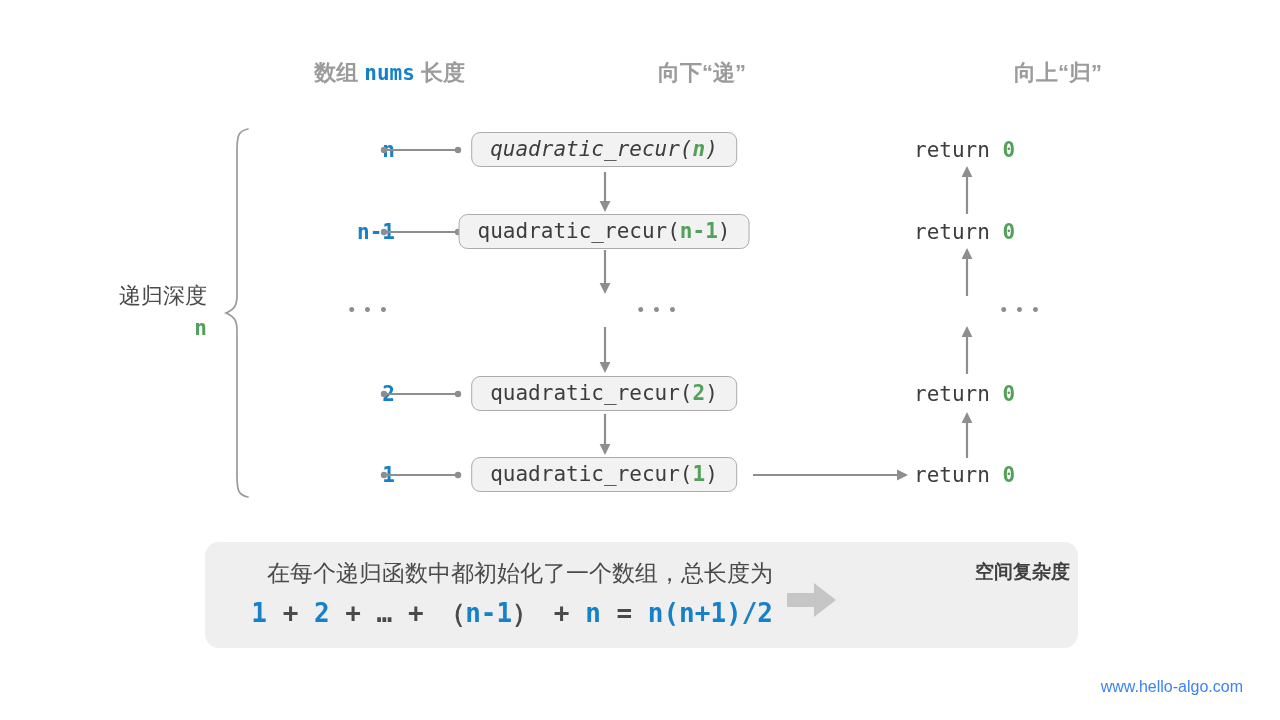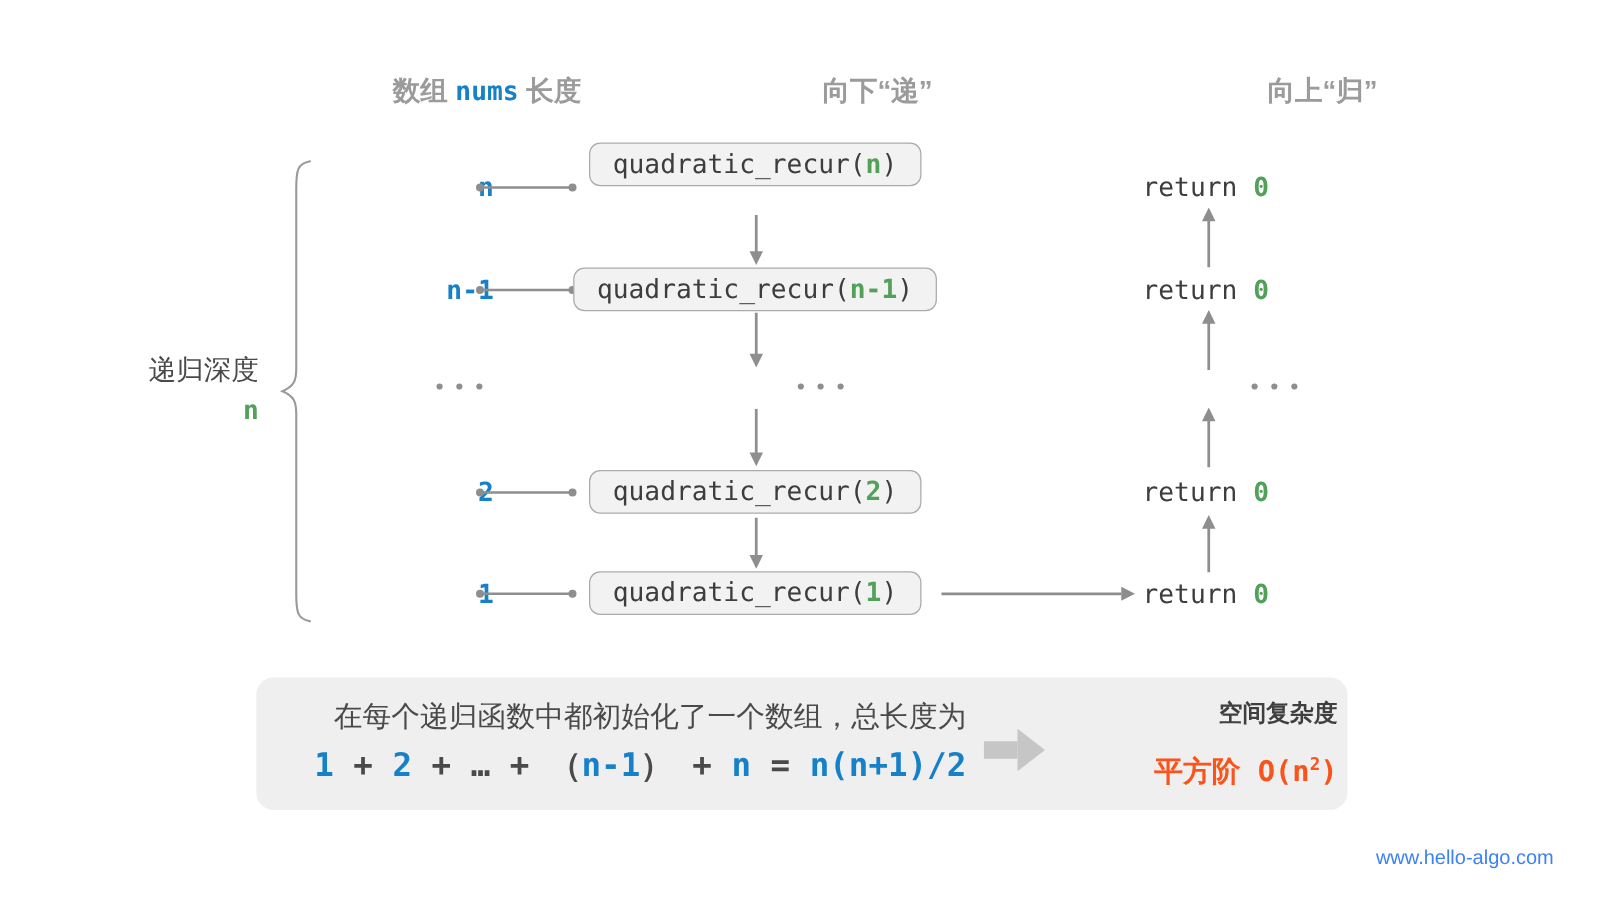--- a/index.html
+++ b/index.html
@@ -69,21 +69,21 @@
   <svg class="abs" style="left:221px; top:127px;" width="32" height="372" viewBox="0 0 32 372">
     <path d="M 27 2 C 17 4, 16 9, 16 24 L 16 168 C 16 178, 14 182, 5 186 C 14 190, 16 194, 16 204 L 16 348 C 16 363, 17 368, 27 370" fill="none" stroke="#9A9A9A" stroke-width="1.7" stroke-linecap="round"></path>
   </svg>
 
   <div class="abs size-label center" style="left:235px; top:136px; width:160px;">n</div>
   <svg class="abs" style="left:379px; top:144px;" width="84" height="12">
     <line x1="5" y1="6" x2="79" y2="6" stroke="#8E8E8E" stroke-width="2"></line>
     <circle cx="5" cy="6" r="3.2" fill="#8E8E8E"></circle>
       <circle cx="79" cy="6" r="3.2" fill="#8E8E8E"></circle>
   </svg>
-  <div class="abs call-box" style="left:604px; top:114px;"><span>quadratic_recur(</span><span class="arg">n</span><span>)</span></div>
+  <div class="abs call-box" style="left:604px; top:132px;font-style:italic;"><span>quadratic_recur(</span><span class="arg">n</span><span>)</span></div>
   <div class="abs return-line" style="left:914px; top:137px;"><span>return </span><span class="zero">0</span></div>
 
   <div class="abs size-label center" style="left:235px; top:218px; width:160px;">n-1</div>
   <svg class="abs" style="left:379px; top:226px;" width="84" height="12">
     <line x1="5" y1="6" x2="79" y2="6" stroke="#8E8E8E" stroke-width="2"></line>
     <circle cx="5" cy="6" r="3.2" fill="#8E8E8E"></circle>
       <circle cx="79" cy="6" r="3.2" fill="#8E8E8E"></circle>
   </svg>
   <div class="abs call-box" style="left:604px; top:214px;"><span>quadratic_recur(</span><span class="arg">n-1</span><span>)</span></div>
   <div class="abs return-line" style="left:914px; top:219px;"><span>return </span><span class="zero">0</span></div>
@@ -153,18 +153,17 @@
   <div class="abs summary-box" style="left:205px; top:542px; width:873px; height:106px;">
     <div class="abs summary-desc center" style="left:8px; top:16px; width:560px;">在每个递归函数中都初始化了一个数组，总长度为</div>
     <div class="abs formula center pre" style="left:8px; top:56px; width:560px;"><span class="blue">1</span><span> + </span><span class="blue">2</span><span> + </span><span>…</span><span> + </span><span>（</span><span class="blue">n-1</span><span>）</span><span> + </span><span class="blue">n</span><span> = </span><span class="blue">n(n+1)/2</span></div>
 
     <svg class="abs" style="left:582px; top:39px;" width="50" height="38">
       <rect x="0" y="12" width="27" height="14" fill="#C6C6C6"></rect>
       <polygon points="27,2 27,36 49,19" fill="#C6C6C6"></polygon>
     </svg>
 
     <div class="abs result-title center" style="left:615px; top:15px; width:250px;">空间复杂度</div>
-    <div class="abs result-value center pre" style="left:615px; top:55px; width:250px;"><span>平方阶 O(n</span><sup>2</sup><span>)</span></div>
   </div>
 
   <div class="abs watermark" style="right:37px; top:678px;">www.hello-algo.com</div>
 
 </div>
 
 </body></html>

